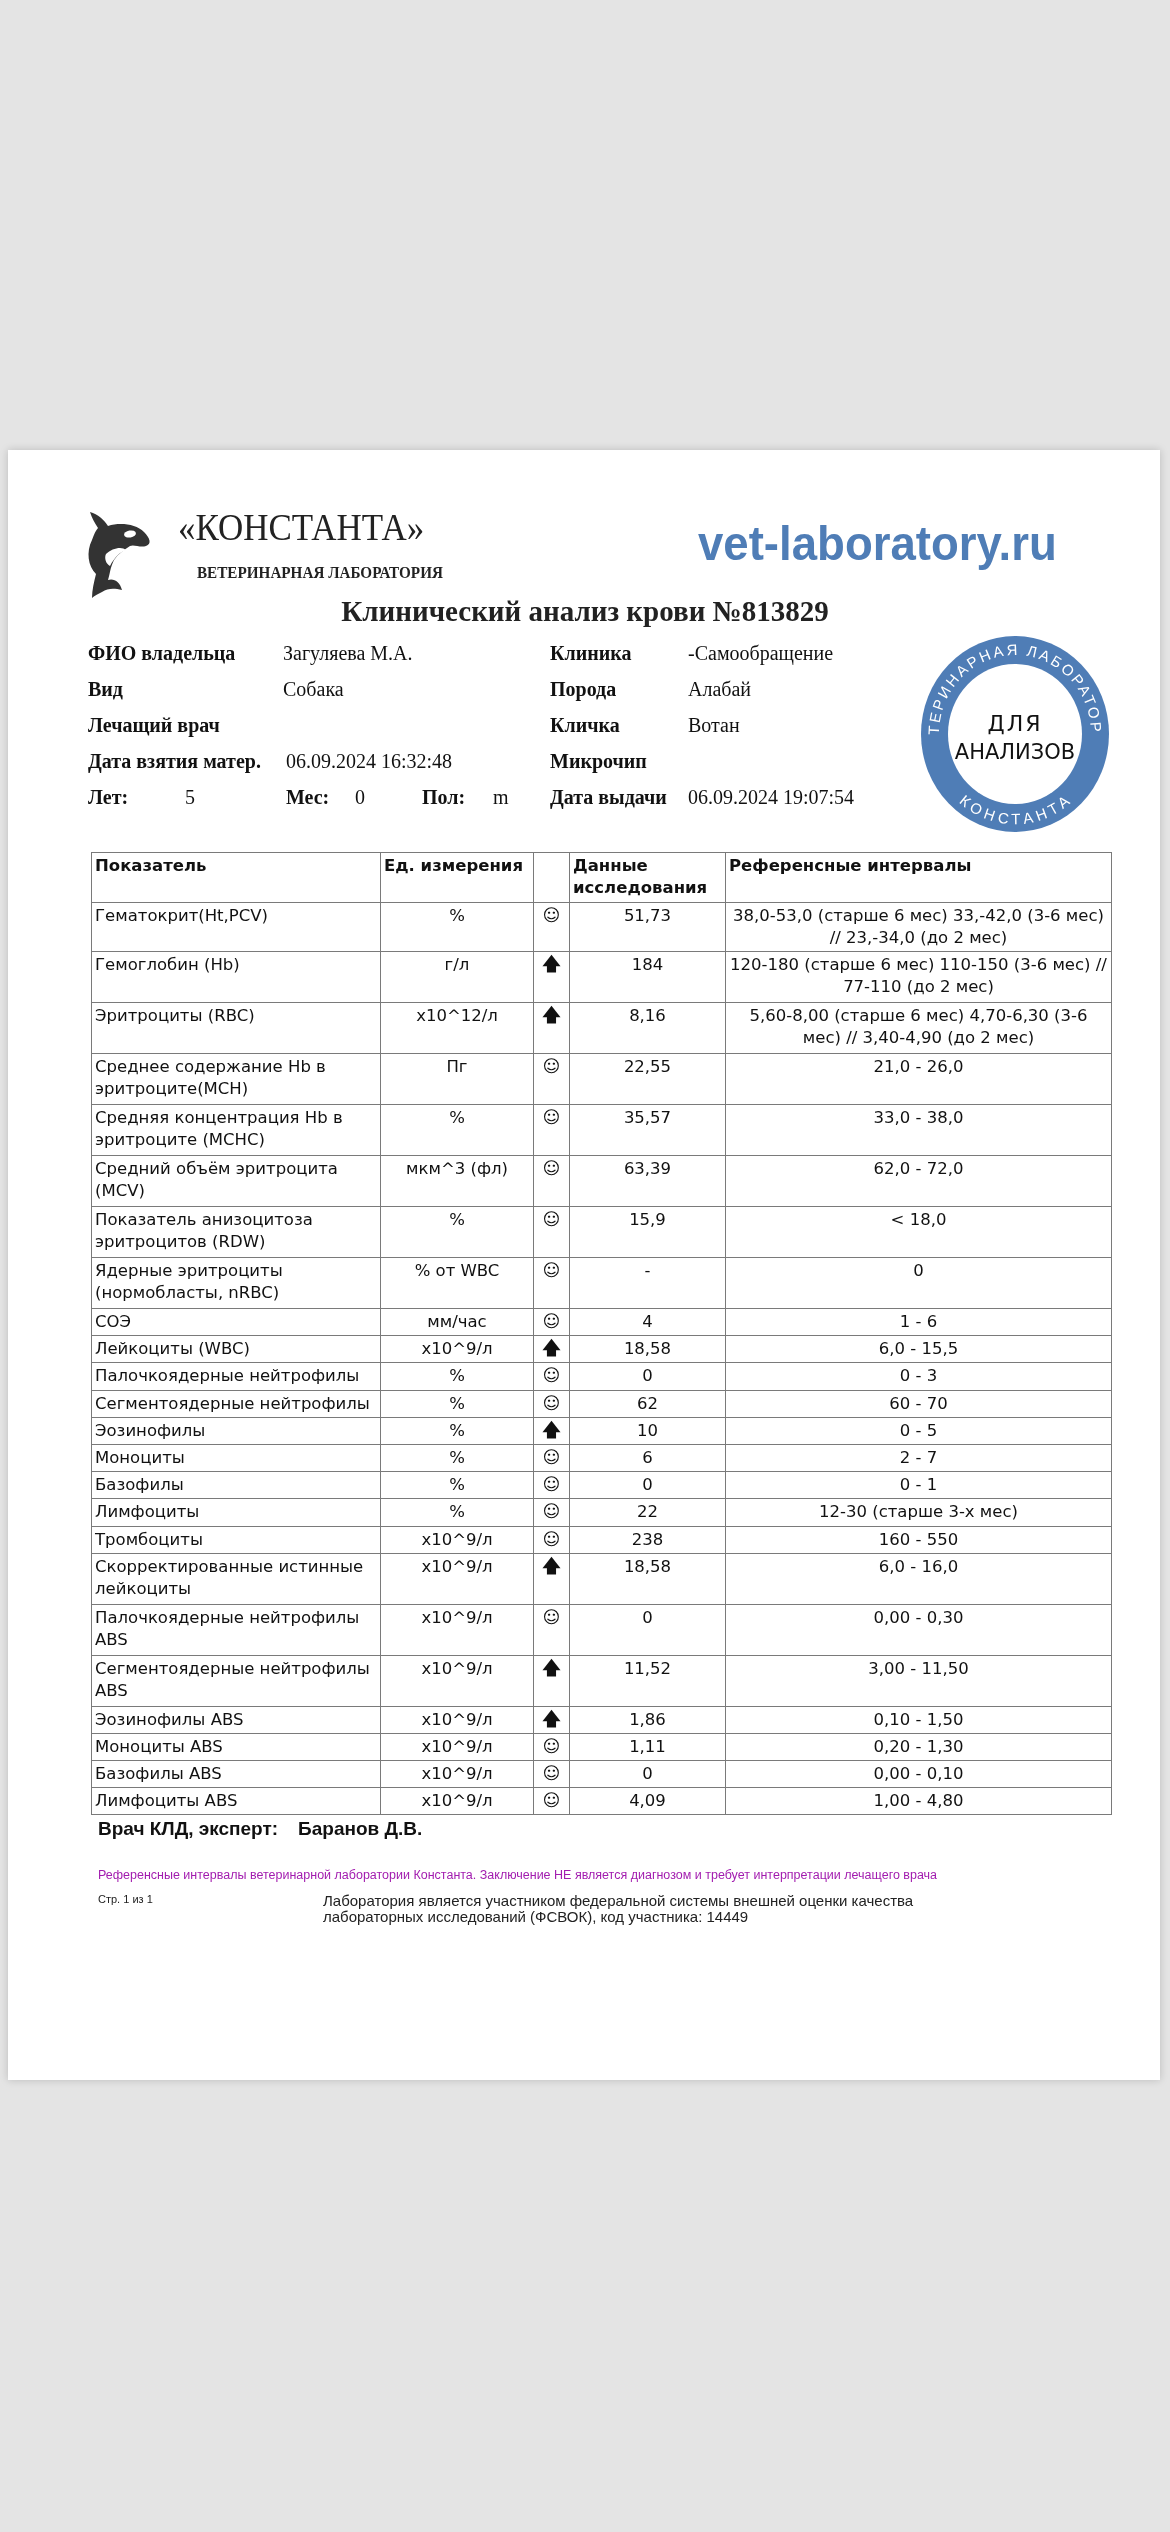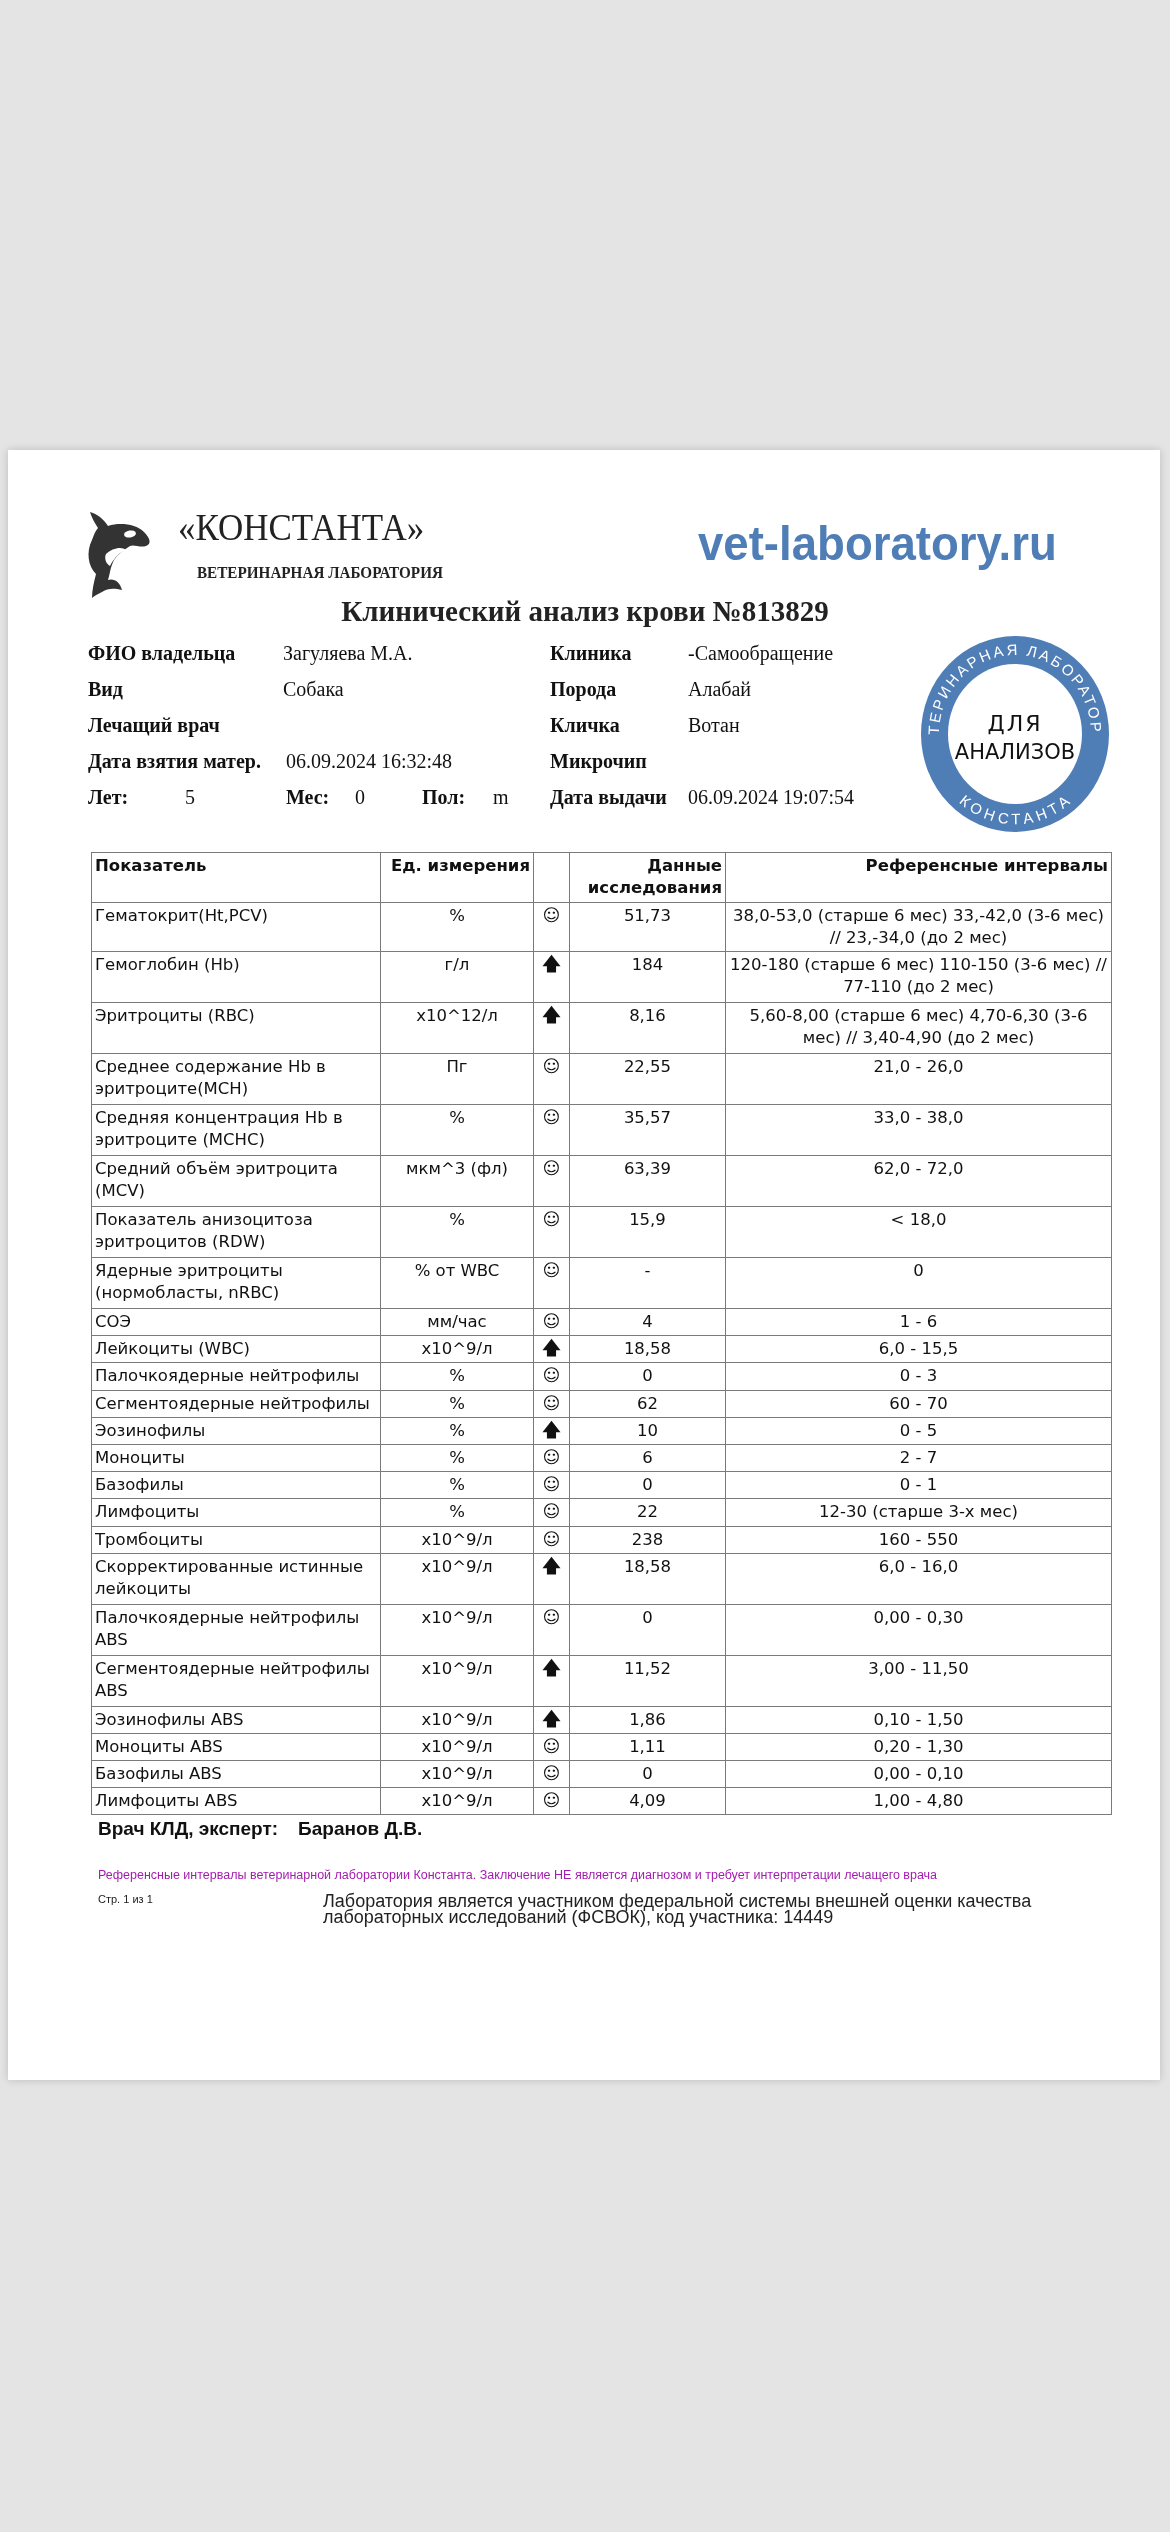--- a/index.html
+++ b/index.html
@@ -8,32 +8,32 @@
   .logo-orca { position:absolute; left:80px; top:508px; width:80px; height:90px; }
   .brand-name { position:absolute; left:178px; top:505px; font-family:"Liberation Serif", serif; font-size:38px; color:#222; letter-spacing:0px; transform:scaleX(0.92); transform-origin:left top; }
   .brand-sub { position:absolute; left:197px; top:563px; font-family:"Liberation Serif", serif; font-size:16.5px; color:#222; font-weight:bold; transform:scaleX(0.92); transform-origin:left top; }
   .site-url { position:absolute; left:698px; top:515px; font-family:"Liberation Sans", sans-serif; font-size:49px; font-weight:bold; color:#4f7db6; transform:scaleX(0.93); transform-origin:left top; }
   .doc-title { position:absolute; left:0; width:1170px; top:595px; text-align:center; font-family:"Liberation Serif", serif; font-weight:bold; font-size:29px; color:#222; }
   .info { position:absolute; font-family:"Liberation Serif", serif; font-size:20px; color:#111; white-space:nowrap; }
   .info.lbl { font-weight:bold; }
   .stamp { position:absolute; left:918px; top:633px; width:194px; height:202px; }
   table.res { position:absolute; left:91px; top:852px; width:1020px; border-collapse:collapse; font-family:"DejaVu Sans", sans-serif; font-size:16.5px; color:#111; table-layout:fixed; }
   table.res td, table.res th { border:1.5px solid #7a7a7a; padding:2px 3px; vertical-align:top; line-height:22px; }
-  table.res th { font-weight:bold; text-align:right; }
+  table.res th { font-weight:bold; text-align:left; }
   table.res th.c1 { text-align:left; }
   table.res td.c1 { text-align:left; }
   table.res td.c2, table.res td.c4, table.res td.c5 { text-align:center; }
   table.res td.c3 { text-align:center; padding:2px 0; }
   .ico-up { font-size:18px; font-weight:bold; line-height:20px; }
   .ico-ok { font-size:17px; line-height:20px; }
   .doctor { position:absolute; left:98px; top:1818px; font-family:"Liberation Sans", sans-serif; font-weight:bold; font-size:19px; color:#111; }
   .doctor .nm { margin-left:20px;text-align:right; }
   .disclaimer { position:absolute; left:98px; top:1868px; font-family:"Liberation Sans", sans-serif; font-size:12.5px; color:#a21caf; }
   .pageno { position:absolute; left:98px; top:1893px; font-family:"Liberation Sans", sans-serif; font-size:11px; color:#222; }
-  .fsvok { position:absolute; left:323px; top:1893px; font-family:"Liberation Sans", sans-serif; font-size:18px; color:#222; line-height:16px; }
+  .fsvok { position:absolute; left:323px; top:1893px; font-family:"Liberation Sans", sans-serif; font-size:15px; color:#222; line-height:16px; }
 </style>
 </head>
 <body>
 
 <div class="page"></div>
 
 <svg class="logo-orca" viewBox="0 0 80 90">
   <path d="M10 4 C18 6 24 12 28 18 C40 14 56 16 64 24 C70 30 72 36 66 38 C60 40 54 36 50 38 C44 42 38 46 34 52 C30 60 30 66 28 72 C34 70 40 74 42 82 C34 80 28 80 22 84 C18 86 14 88 12 90 C12 82 14 74 16 66 C8 58 6 44 12 32 C14 26 16 22 18 20 C14 14 12 10 10 4 Z" fill="#333"></path>
   <ellipse cx="50" cy="26" rx="6" ry="3.5" fill="#fff" transform="rotate(-10 50 26)"></ellipse>
   <path d="M26 46 C32 40 42 38 46 42 C40 44 34 50 30 58 C26 56 24 50 26 46 Z" fill="#fff"></path>

